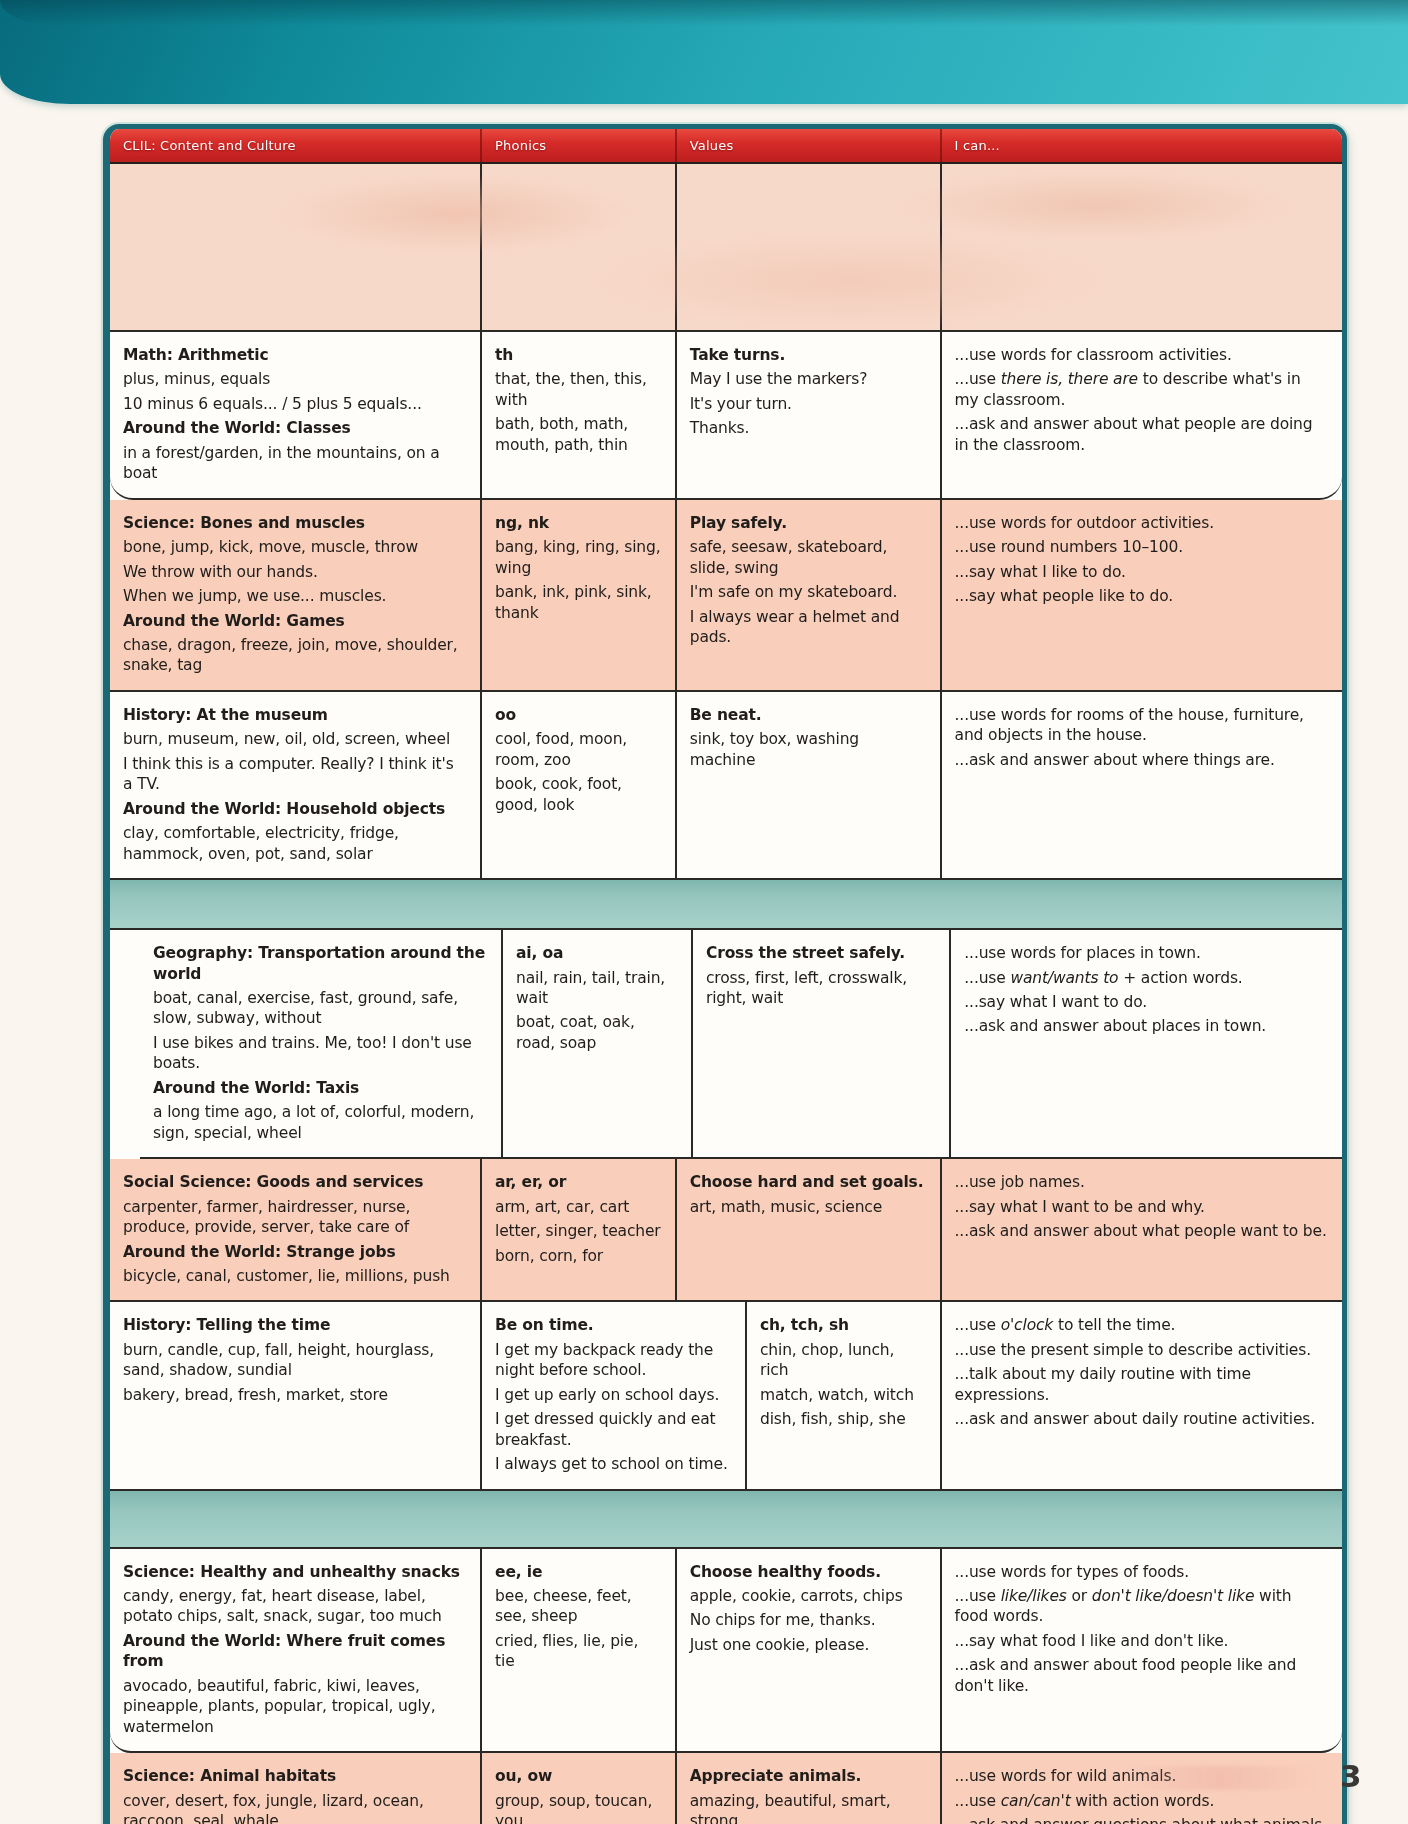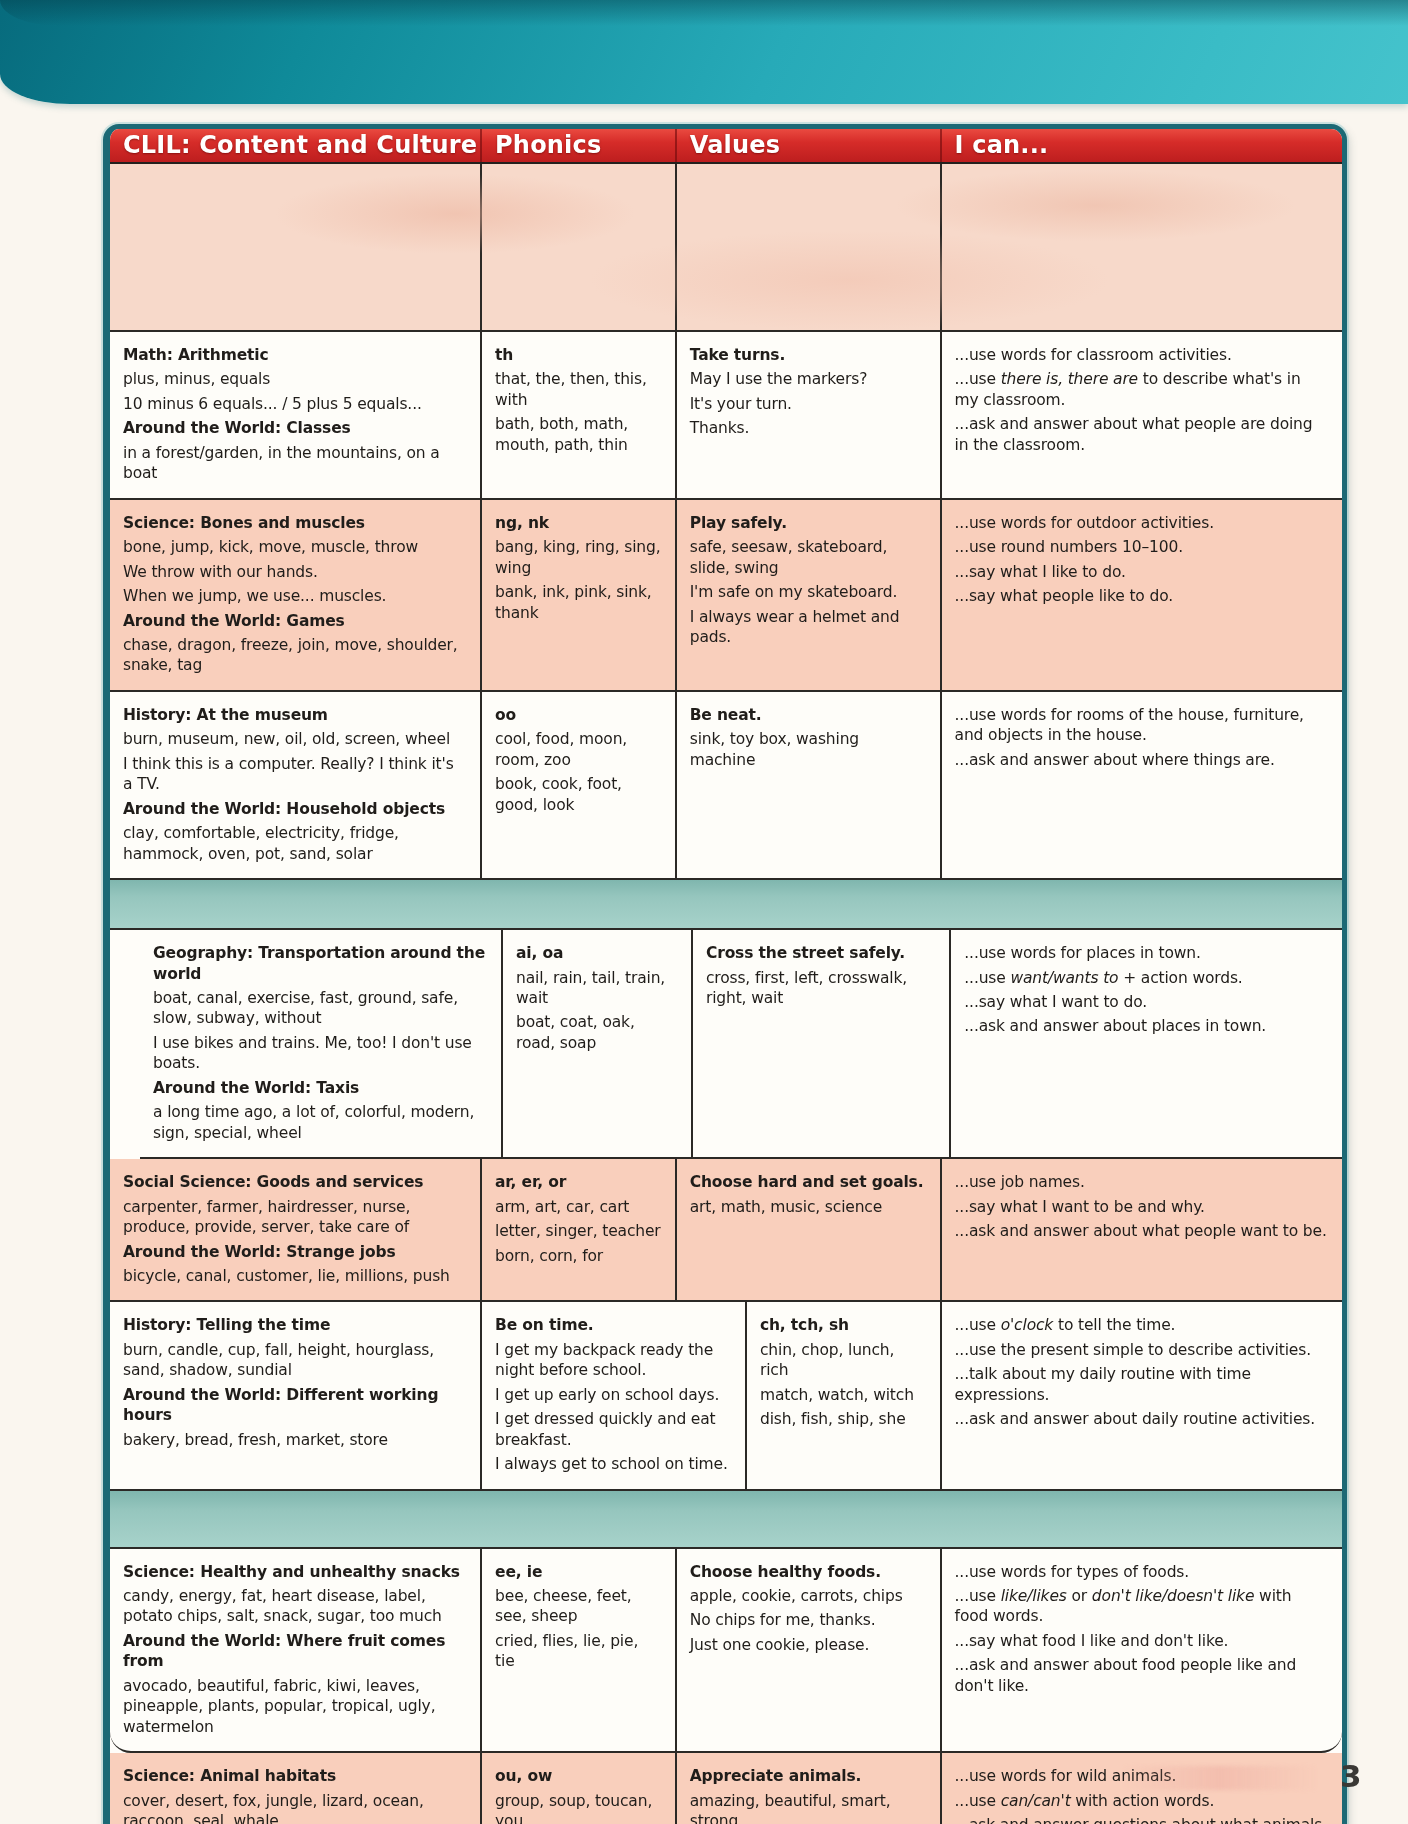--- a/index.html
+++ b/index.html
@@ -30,21 +30,21 @@
     border-left-width:7px;
     border-radius:16px 16px 24px 24px;
     box-shadow:0 0 0 2px rgba(125,195,200,.35),2px 4px 8px rgba(60,90,95,.25);
     overflow:hidden;
   }
   .thead{display:flex;min-height:33px;
     background:linear-gradient(180deg,#ea4a40 0%,#d62c29 40%,#bd1e1f 100%);
     border-bottom:2px solid #23211e;
   }
   .hcell{
-    color:#fff;font-weight:bold;font-size:24px;line-height:33px;
+    color:#fff;font-weight:normal;font-size:13px;line-height:33px;
     padding:0 0 0 13px;letter-spacing:.2px;
     text-shadow:0 1px 2px rgba(80,0,0,.5);
     box-sizing:border-box;
   }
   .hcell:not(:last-child){border-right:2px solid rgba(110,10,12,.6);}
   .c0{flex:0 0 30.2%;}
   .c1{flex:0 0 15.8%;}
   .c2{flex:0 0 21.5%;}
   .c3{flex:1 1 auto;}
   .row{display:flex;border-bottom:2px solid #2b2926;}
@@ -89,21 +89,21 @@
     <div class="hcell c2">Values</div>
     <div class="hcell c3">I can...</div>
   </div>
   <div>
       <div class="row pink empty" style="min-height: 166px;">
         <div class="cell c0"></div>
         <div class="cell c1"></div>
         <div class="cell c2"></div>
         <div class="cell c3"></div>
       </div>
-      <div class="row white" style="min-height: 130px;">
+      <div class="row white" style="min-height: 130px; border-radius: 23px;">
         <div class="cell c0">
           <p class="ln bold"><span>Math: Arithmetic</span></p>
           <p class="ln"><span>plus, minus, equals</span></p>
           <p class="ln"><span>10 minus 6 equals... / 5 plus 5 equals...</span></p>
           <p class="ln bold"><span>Around the World: Classes</span></p>
           <p class="ln"><span>in a forest/garden, in the mountains, on a boat</span></p>
         </div>
         <div class="cell c1">
           <p class="ln bold"><span>th</span></p>
           <p class="ln"><span>that, the, then, this, with</span></p>
@@ -215,21 +215,20 @@
         <div class="cell c3">
           <p class="ln"><span>...use job names.</span></p>
           <p class="ln"><span>...say what I want to be and why.</span></p>
           <p class="ln"><span>...ask and answer about what people want to be.</span></p>
         </div>
       </div>
       <div class="row white" style="min-height: 127px;">
         <div class="cell c0">
           <p class="ln bold"><span>History: Telling the time</span></p>
           <p class="ln"><span>burn, candle, cup, fall, height, hourglass, sand, shadow, sundial</span></p>
-          <p class="ln bold"><span>Around the World: Different working hours</span></p>
           <p class="ln"><span>bakery, bread, fresh, market, store</span></p>
         </div>
         <div class="cell c2">
           <p class="ln bold"><span>Be on time.</span></p>
           <p class="ln"><span>I get my backpack ready the night before school.</span></p>
           <p class="ln"><span>I get up early on school days.</span></p>
           <p class="ln"><span>I get dressed quickly and eat breakfast.</span></p>
           <p class="ln"><span>I always get to school on time.</span></p>
         </div>
         <div class="cell c1">

